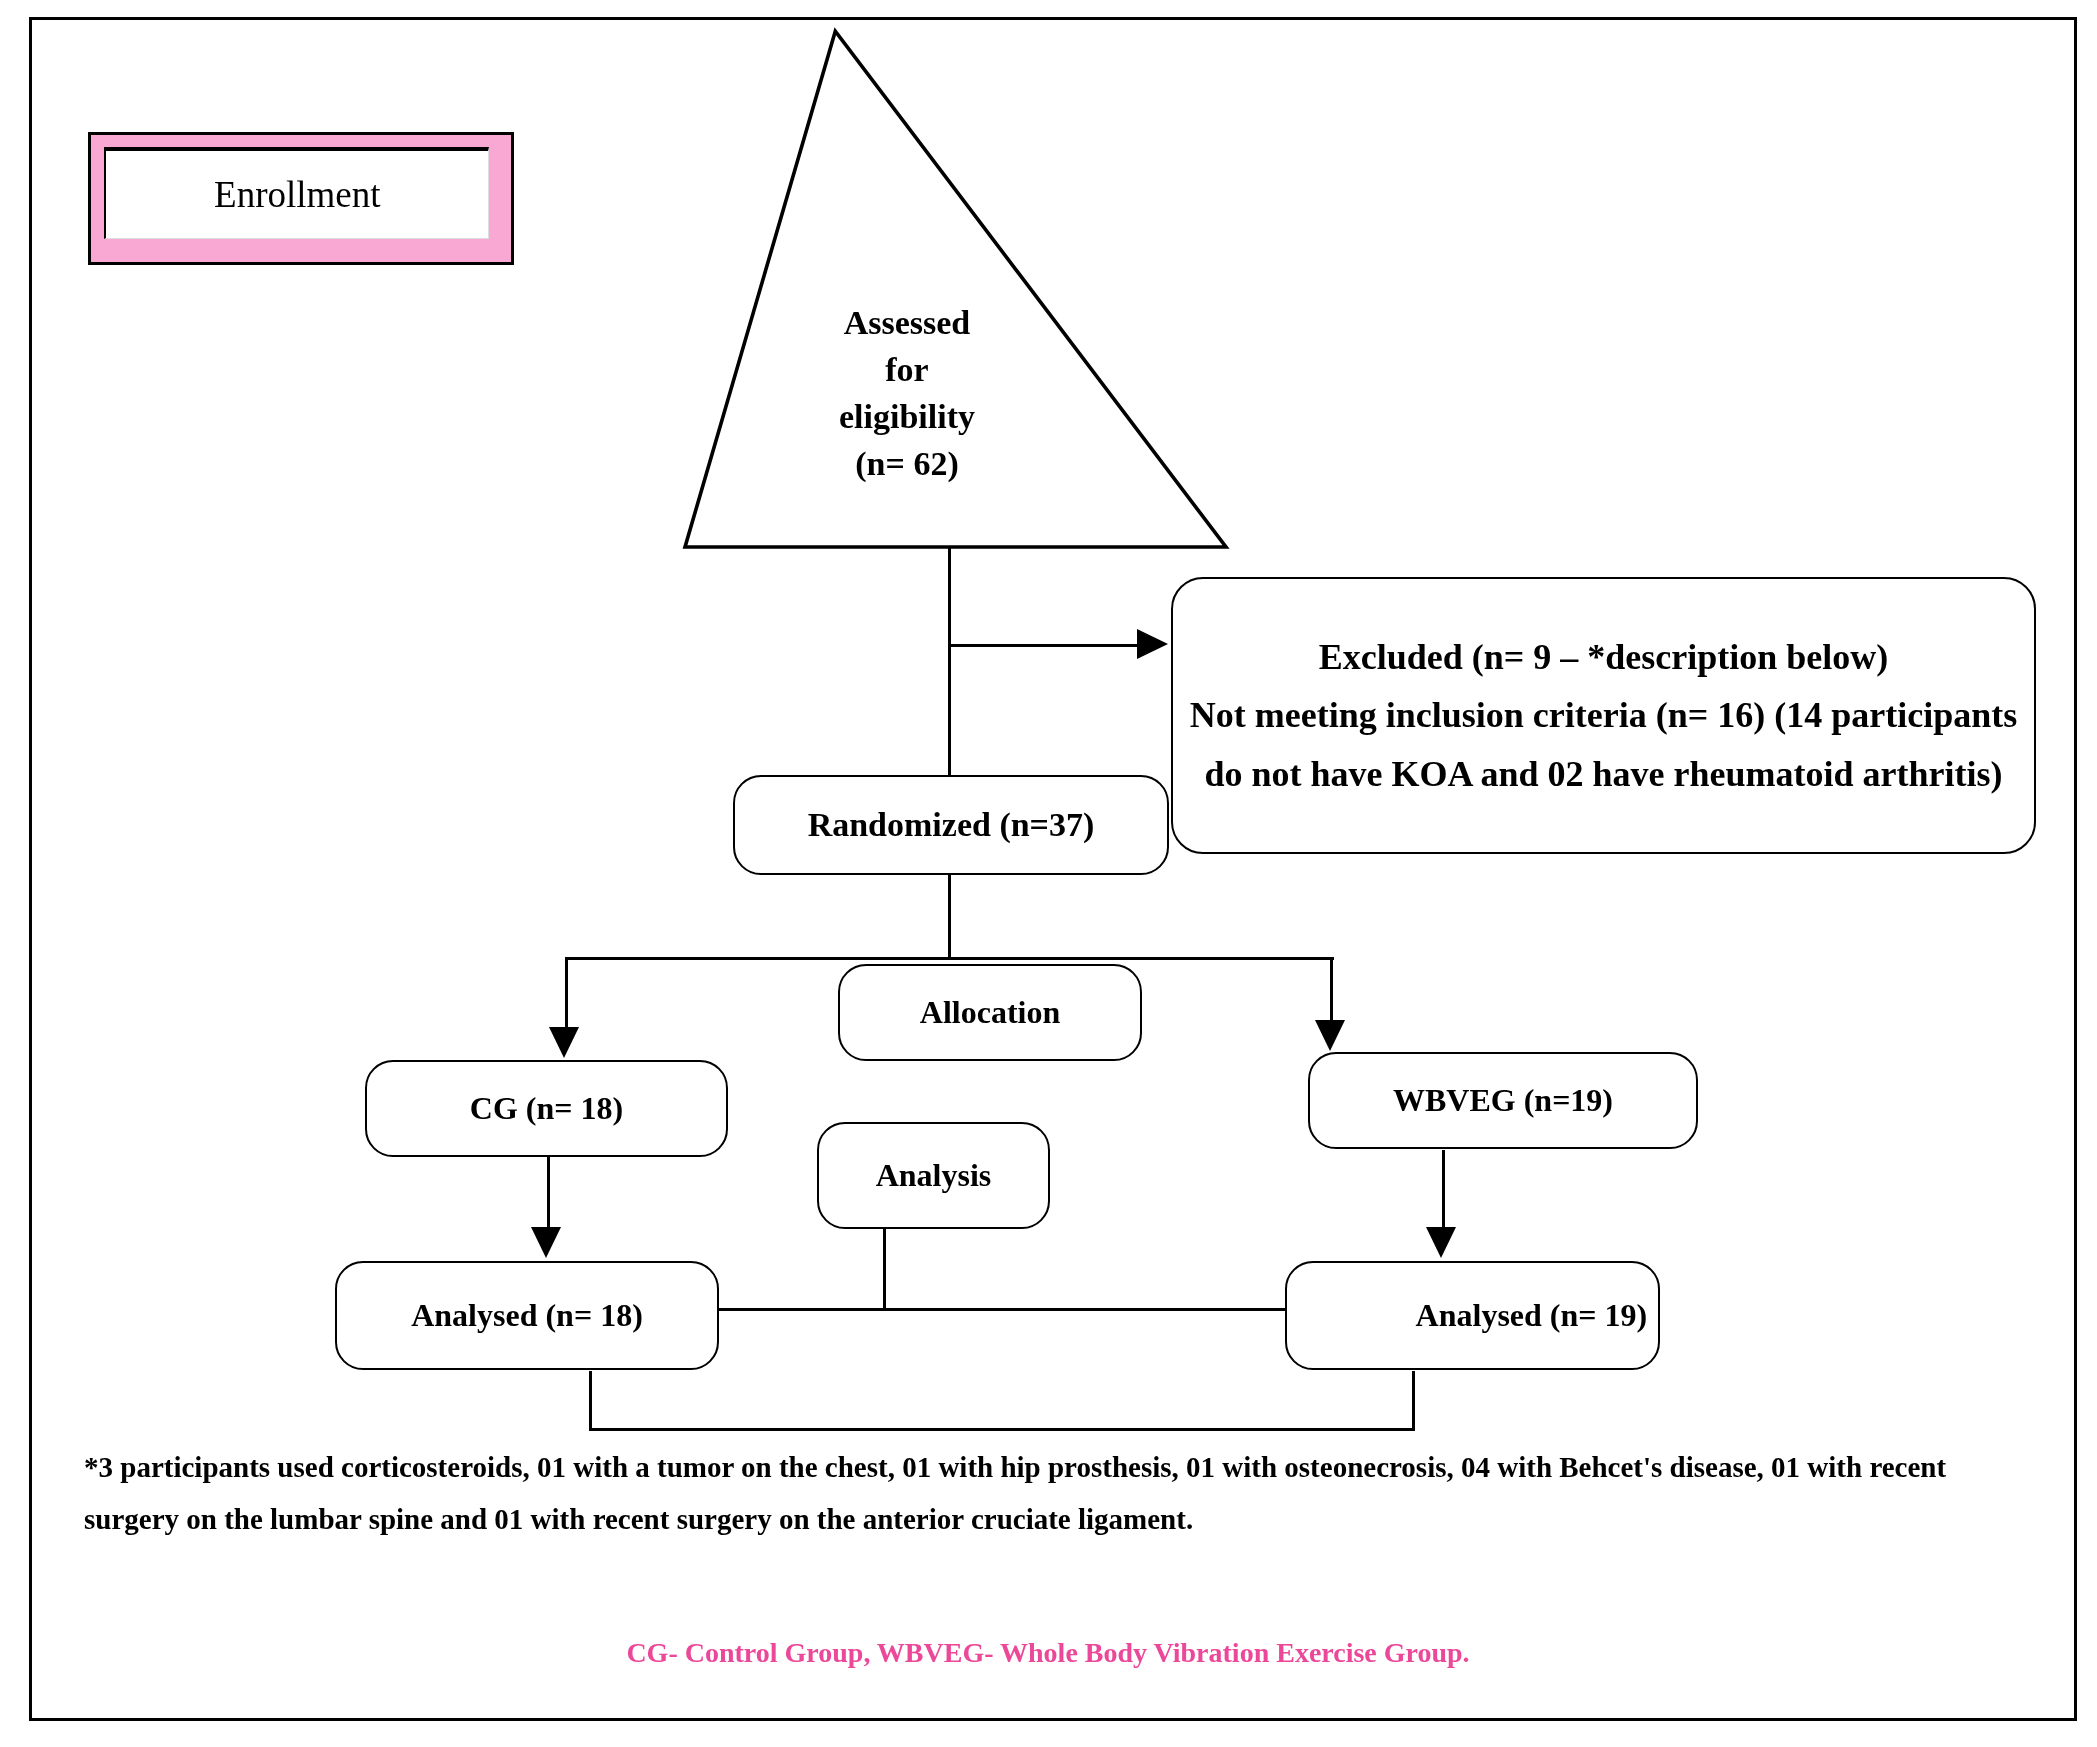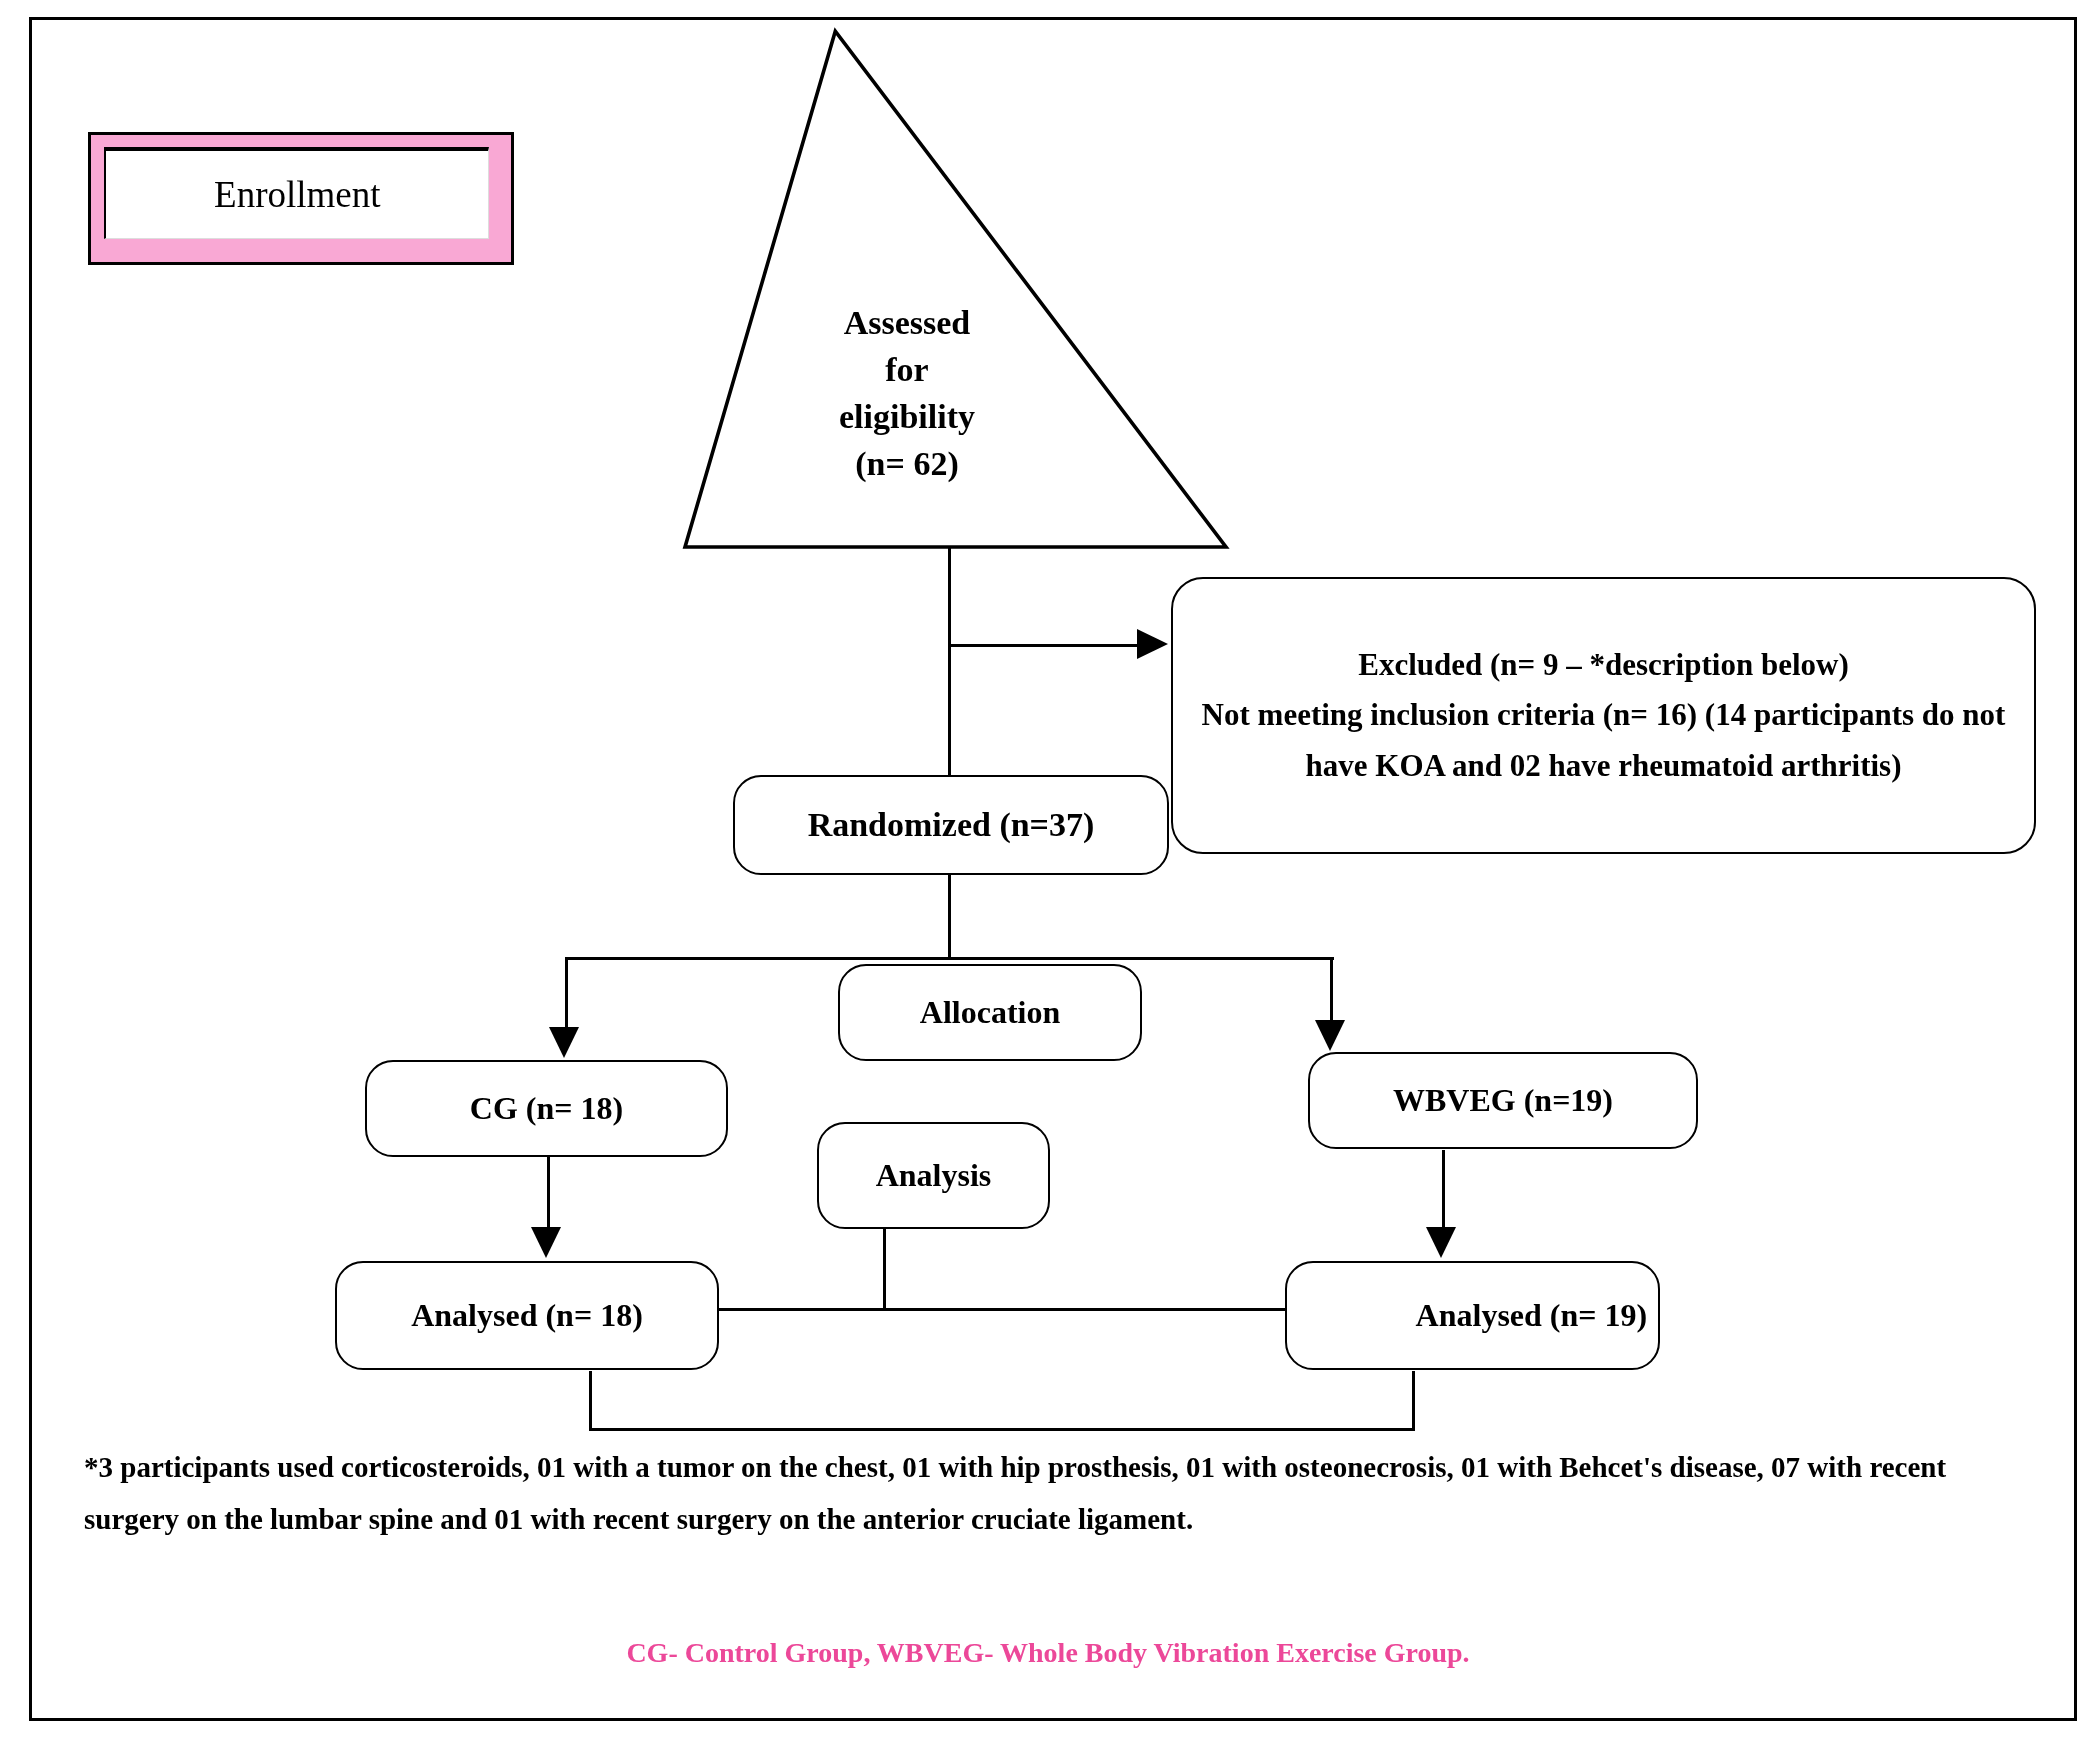--- a/index.html
+++ b/index.html
@@ -102,21 +102,21 @@
     padding: 0 10.8px;
   }
 
   #excluded-box {
     left: 1171px;
     top: 577px;
     width: 865px;
     height: 277px;
     border-radius: 32px;
   }
-  #excluded-box .node-text { font-size: 31px; }
+  #excluded-box .node-text { font-size: 36px; }
 
   #randomized-box {
     left: 733px;
     top: 775px;
     width: 436px;
     height: 100px;
   }
   #randomized-box .node-text { font-size: 34px; }
 
   #allocation-box {
@@ -294,18 +294,18 @@
     <span class="node-text">Analysed (n= 18)</span>
   </div>
   <div class="node" id="analysed-wbveg-box">
     <span class="node-text">Analysed (n= 19)</span>
   </div>
 
   <div class="vline" style="left:589px; top:1371px; height:59px;"></div>
   <div class="vline" style="left:1412px; top:1371px; height:59px;"></div>
   <div class="hline" style="left:589px; top:1428px; width:826px;"></div>
 
-  <div id="footnote">*3 participants used corticosteroids, 01 with a tumor on the chest, 01 with hip prosthesis, 01 with osteonecrosis, 01 with Behcet's disease, 07 with recent surgery on the lumbar spine and 01 with recent surgery on the anterior cruciate ligament.</div>
+  <div id="footnote">*3 participants used corticosteroids, 01 with a tumor on the chest, 01 with hip prosthesis, 01 with osteonecrosis, 04 with Behcet's disease, 01 with recent surgery on the lumbar spine and 01 with recent surgery on the anterior cruciate ligament.</div>
 
   <div id="legend">CG- Control Group, WBVEG- Whole Body Vibration Exercise Group.</div>
 
 </div>
 
 
 </body></html>

